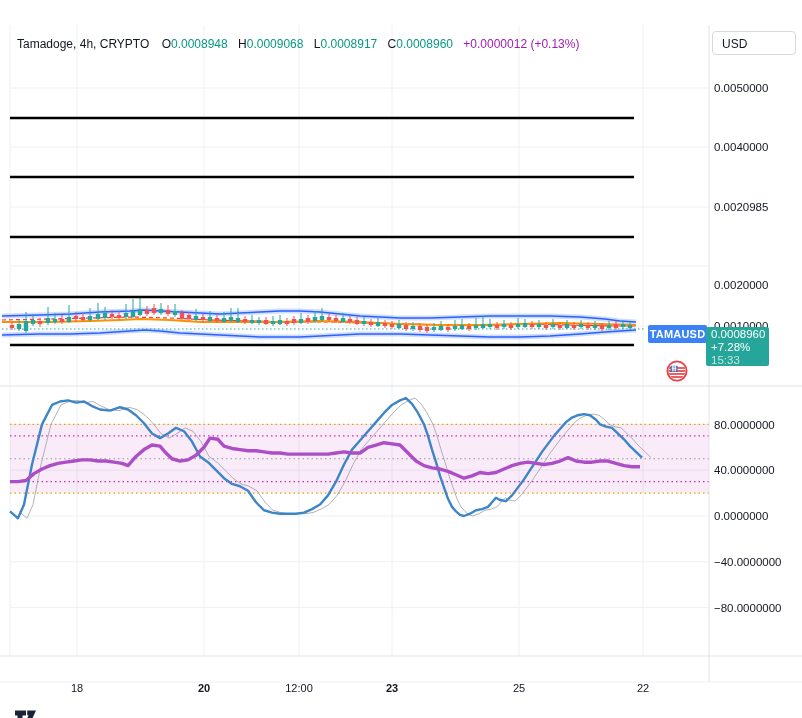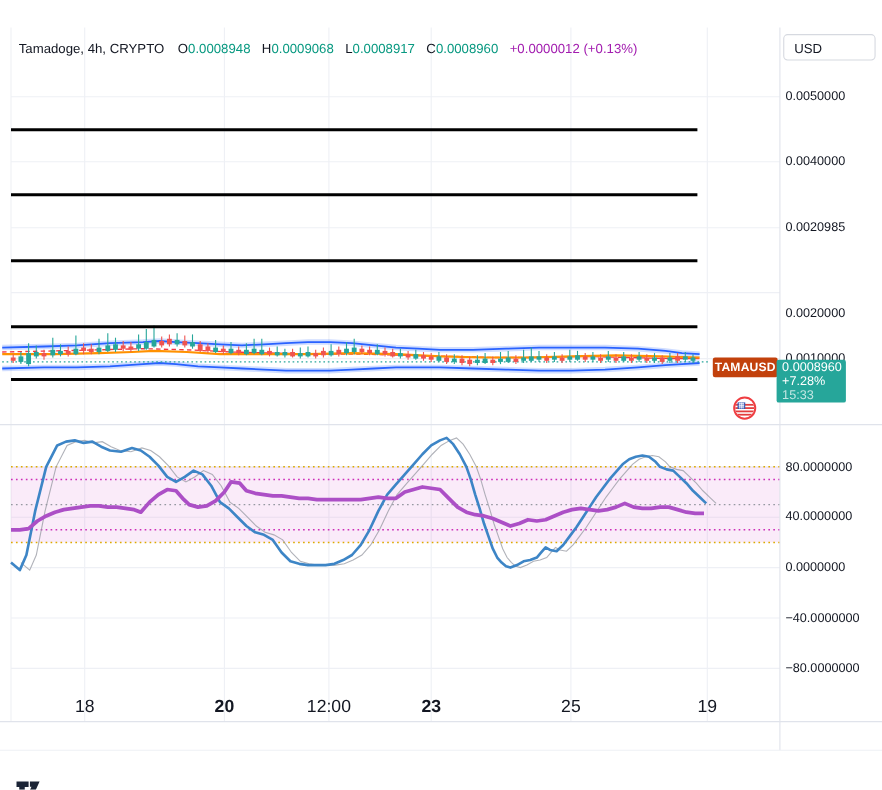--- a/index.html
+++ b/index.html
@@ -6,25 +6,25 @@
   .stage{position:relative;width:802px;height:718px;background:#fff;overflow:hidden;
          font-family:"Liberation Sans","DejaVu Sans",sans-serif;color:#131722;}
   .pub-caption{position:absolute;left:14px;top:7px;font-size:12.5px;font-weight:700;color:#131722;white-space:nowrap;}
   .legend{position:absolute;left:17px;top:37px;font-size:12px;white-space:nowrap;color:#131722;}
   .legend .sep{display:inline-block;width:9px;}
   .legend .pair{margin-right:7px;}
   .legend .val{color:#089981;}
   .legend .chg{color:#a21caf;}
   #chart-svg{position:absolute;left:0;top:0;}
   .axis-lbl{position:absolute;left:714px;font-size:11.5px;color:#131722;height:14px;line-height:14px;white-space:nowrap;}
-  .time-lbl{position:absolute;top:634px;font-size:16px;color:#131722;transform:translateX(-50%);white-space:nowrap;}
+  .time-lbl{position:absolute;top:682px;font-size:11px;color:#131722;transform:translateX(-50%);white-space:nowrap;}
   .time-lbl.bold{font-weight:700;}
   .usd-box{position:absolute;left:712px;top:31px;width:84px;height:24px;border:1px solid #d6d9e0;border-radius:4px;
            font-size:12px;line-height:24px;padding-left:9px;color:#131722;background:#fff;box-sizing:border-box;}
-  .symbol-tag{position:absolute;left:648px;top:325px;width:59px;height:18px;background:#c2410c;color:#fff;
+  .symbol-tag{position:absolute;left:648px;top:325px;width:59px;height:18px;background:#3b82f6;color:#fff;
               font-size:11px;font-weight:600;line-height:18px;text-align:center;border-radius:2px;letter-spacing:.2px;}
   .price-box{position:absolute;left:706px;top:327px;width:63px;height:39px;background:#26a69a;color:#fff;
              border-radius:2px;font-size:11.5px;line-height:13px;padding:1px 0 0 5px;box-sizing:border-box;}
   .price-box .cd{color:rgba(255,255,255,.72);}
   .flag{position:absolute;left:665px;top:359px;}
   .footer{position:absolute;left:14px;top:694px;display:flex;align-items:center;}
   .footer .brand{font-size:15.5px;font-weight:700;color:#1b2436;margin-left:7px;letter-spacing:-0.2px;margin-top:28px;}
 </style>
 </head>
 <body>
@@ -275,21 +275,21 @@
       <div class="axis-lbl" style="top: 418px;">80.0000000</div>
       <div class="axis-lbl" style="top: 463px;">40.0000000</div>
       <div class="axis-lbl" style="top: 509px;">0.0000000</div>
       <div class="axis-lbl" style="top: 555px;">−40.0000000</div>
       <div class="axis-lbl" style="top: 601px;">−80.0000000</div>
       <div class="time-lbl" style="left: 77px;">18</div>
       <div class="time-lbl" style="left: 204px; font-weight: bold;">20</div>
       <div class="time-lbl" style="left: 299px;">12:00</div>
       <div class="time-lbl bold" style="left: 392px;">23</div>
       <div class="time-lbl" style="left: 519px;">25</div>
-      <div class="time-lbl" style="left: 643px;">19</div>
+      <div class="time-lbl" style="left: 643px;">22</div>
     </div>
 
   <div class="usd-box">USD</div>
 
   <div class="symbol-tag">TAMAUSD</div>
 
   <div class="price-box">
     <div>0.0008960</div>
     <div>+7.28%</div>
     <div class="cd">15:33</div>

